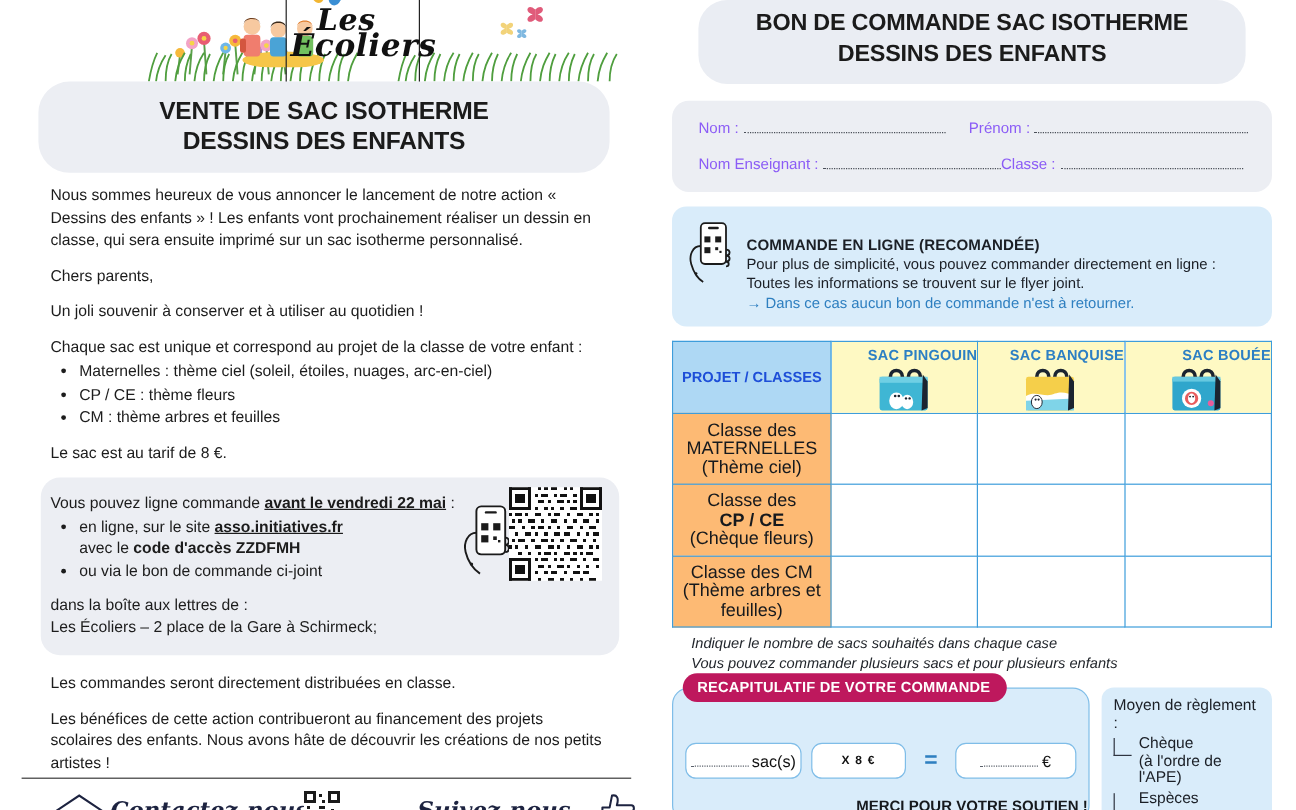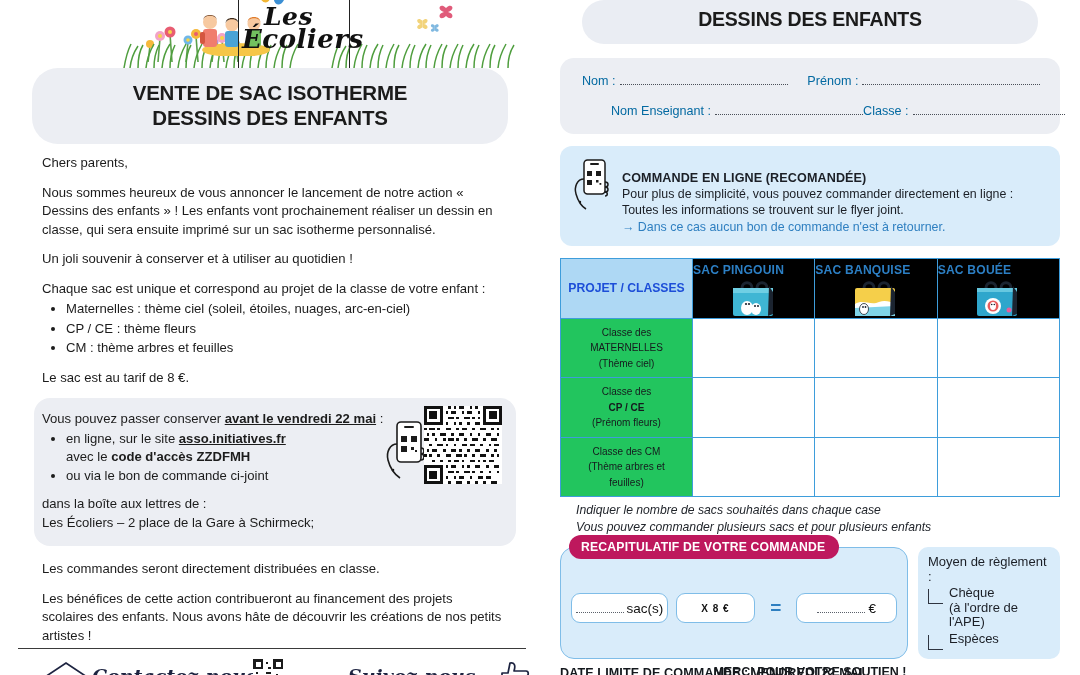--- a/index.html
+++ b/index.html
@@ -124,24 +124,24 @@
     line-height: 26px; letter-spacing: -0.2px;
   }
 
   .form-box {
     margin: 14px 0 0 4px;
     width: 500px;
     background: #eceef3;
     border-radius: 14px;
     padding: 16px 18px 16px 22px;
     font-size: 12.6px;
-    color: #0369a1;
+    color: #8b5cf6;
   }
   .form-row { display: flex; margin-bottom: 16px; }
-  .form-row:last-child { margin-bottom: 0; margin-left: 29px; }
+  .form-row:last-child { margin-bottom: 0; }
   .fld { display: flex; align-items: baseline; white-space: nowrap; }
   .dots { border-bottom: 1.6px dotted #4a4f58; display: inline-block; margin-left: 4px; height: 11px; }
 
   .online-box {
     margin: 12px 0 0 4px;
     width: 500px;
     background: #d9ecfa;
     border-radius: 12px;
     padding: 10px 14px 11px 12px;
     display: flex;
@@ -155,28 +155,28 @@
   
   .tbl-wrap { margin: 12px 0 0 4px; width: 500px; }
   table.order { border-collapse: collapse; width: 100%; table-layout: fixed; }
   table.order td, table.order th { border: 1.3px solid #3e9ddb; }
   .th-left {
     background: #aed8f4; color: #1d4ed8; font-weight: bold;
     font-size: 12.2px; text-align: center; vertical-align: middle;
     width: 132px; height: 60px;
   }
   .th-bag {
-    background: #000000; text-align: left; vertical-align: top;
+    background: #fef9c3; text-align: right; vertical-align: top;
     padding-top: 4px; height: 60px; position: relative;
   }
   .th-bag .lbl { color: #2c7fc4; font-weight: bold; font-size: 12.1px; letter-spacing: 0.2px; }
   .bagimg { width: 54px; height: 40px; margin: 1px auto 0 auto; display: block; }
   .row-head {
-    background: #22c55e; text-align: center; vertical-align: middle;
-    font-size: 10px; color: #16191d; line-height: 15.5px; padding: 6px 2px;
+    background: #fdba74; text-align: center; vertical-align: middle;
+    font-size: 15px; color: #16191d; line-height: 15.5px; padding: 6px 2px;
   }
   .cell { background: #ffffff; height: 56px; }
   .tbl-note {
     margin: 5px 0 0 16px;
     font-size: 12.2px; font-style: italic; color: #22262c; line-height: 16.5px;
   }
 
   
   .recap-wrap { position: relative; margin: 12px 0 0 4px; width: 500px; display: flex; gap: 10px; }
   .recap-box {
@@ -359,22 +359,22 @@
         </g>
       </svg>
     </div>
 
     <div class="title-pill">
       <div class="t">VENTE DE SAC ISOTHERME</div>
       <div class="t">DESSINS DES ENFANTS</div>
     </div>
 
     <div class="body-text">
+      <p>Nous sommes heureux de vous annoncer le lancement de notre action « Dessins des enfants » ! Les enfants vont prochainement réaliser un dessin en classe, qui sera ensuite imprimé sur un sac isotherme personnalisé.</p>
       <p>Chers parents,</p>
-      <p>Nous sommes heureux de vous annoncer le lancement de notre action « Dessins des enfants » ! Les enfants vont prochainement réaliser un dessin en classe, qui sera ensuite imprimé sur un sac isotherme personnalisé.</p>
       <p>Un joli souvenir à conserver et à utiliser au quotidien !</p>
       <p class="nm">Chaque sac est unique et correspond au projet de la classe de votre enfant :</p>
       <ul>
         <li>Maternelles : thème ciel (soleil, étoiles, nuages, arc-en-ciel)</li>
         <li>CP / CE : thème fleurs</li>
         <li>CM : thème arbres et feuilles</li>
       </ul>
       <p>Le sac est au tarif de 8 €.</p>
     </div>
 
@@ -521,21 +521,21 @@
             <rect x="9" y="28" width="1" height="1"></rect>
               <rect x="12" y="28" width="2" height="1"></rect>
               <rect x="16" y="28" width="1" height="1"></rect>
             <rect x="19" y="28" width="1" height="1"></rect>
               <rect x="22" y="28" width="1" height="1"></rect>
               <rect x="25" y="28" width="2" height="1"></rect>
           </g>
         </svg>
       </div>
       <div>
-        <span>Vous pouvez passer conserver </span><u class="ul">avant le vendredi 22 mai</u><span> :</span>
+        <span>Vous pouvez ligne commande </span><u class="ul">avant le vendredi 22 mai</u><span> :</span>
       </div>
       <ul>
         <li>
           <span>en ligne, sur le site </span><u class="ul">asso.initiatives.fr</u><br>
           <span>avec le </span><b class="bd">code d'accès ZZDFMH</b>
         </li>
         <li>ou via le bon de commande ci-joint</li>
       </ul>
       <div style="height:10px"></div>
       <div>dans la boîte aux lettres de :</div>
@@ -587,20 +587,21 @@
       <svg class="thumb-icon" viewBox="0 0 40 30">
         <path d="M10 28 L10 14 L16 14 L18 4 C22 3 24 6 22 12 L34 12 C37 12 37 17 34 17 C37 17 37 22 34 22 C36 22 36 26 33 26 L14 28Z" fill="none" stroke="#1d2340" stroke-width="1.7" stroke-linejoin="round"></path>
         <rect x="2" y="18" width="9" height="11" fill="#3b5ba5"></rect>
       </svg>
     </div>
   </div>
 
   <div class="right">
 
     <div class="r-title-pill">
+      <div class="t">BON DE COMMANDE SAC ISOTHERME</div>
       <div class="t">DESSINS DES ENFANTS</div>
     </div>
 
     <div class="form-box">
       <div class="form-row">
         <div class="fld" style="width:240px;">
           <span>Nom :</span>
           <span class="dots" style="width:168px;"></span>
         </div>
         <div class="fld" style="width:250px;">
@@ -704,21 +705,21 @@
             <div>(Thème ciel)</div>
           </td>
           <td class="cell"></td>
           <td class="cell"></td>
           <td class="cell"></td>
         </tr>
         <tr>
           <td class="row-head">
             <div>Classe des</div>
             <div style="font-weight:bold">CP / CE</div>
-            <div>(Prénom fleurs)</div>
+            <div>(Chèque fleurs)</div>
           </td>
           <td class="cell"></td>
           <td class="cell"></td>
           <td class="cell"></td>
         </tr>
         <tr>
           <td class="row-head">
             <div>Classe des CM</div>
             <div>(Thème arbres et</div>
             <div>feuilles)</div>

